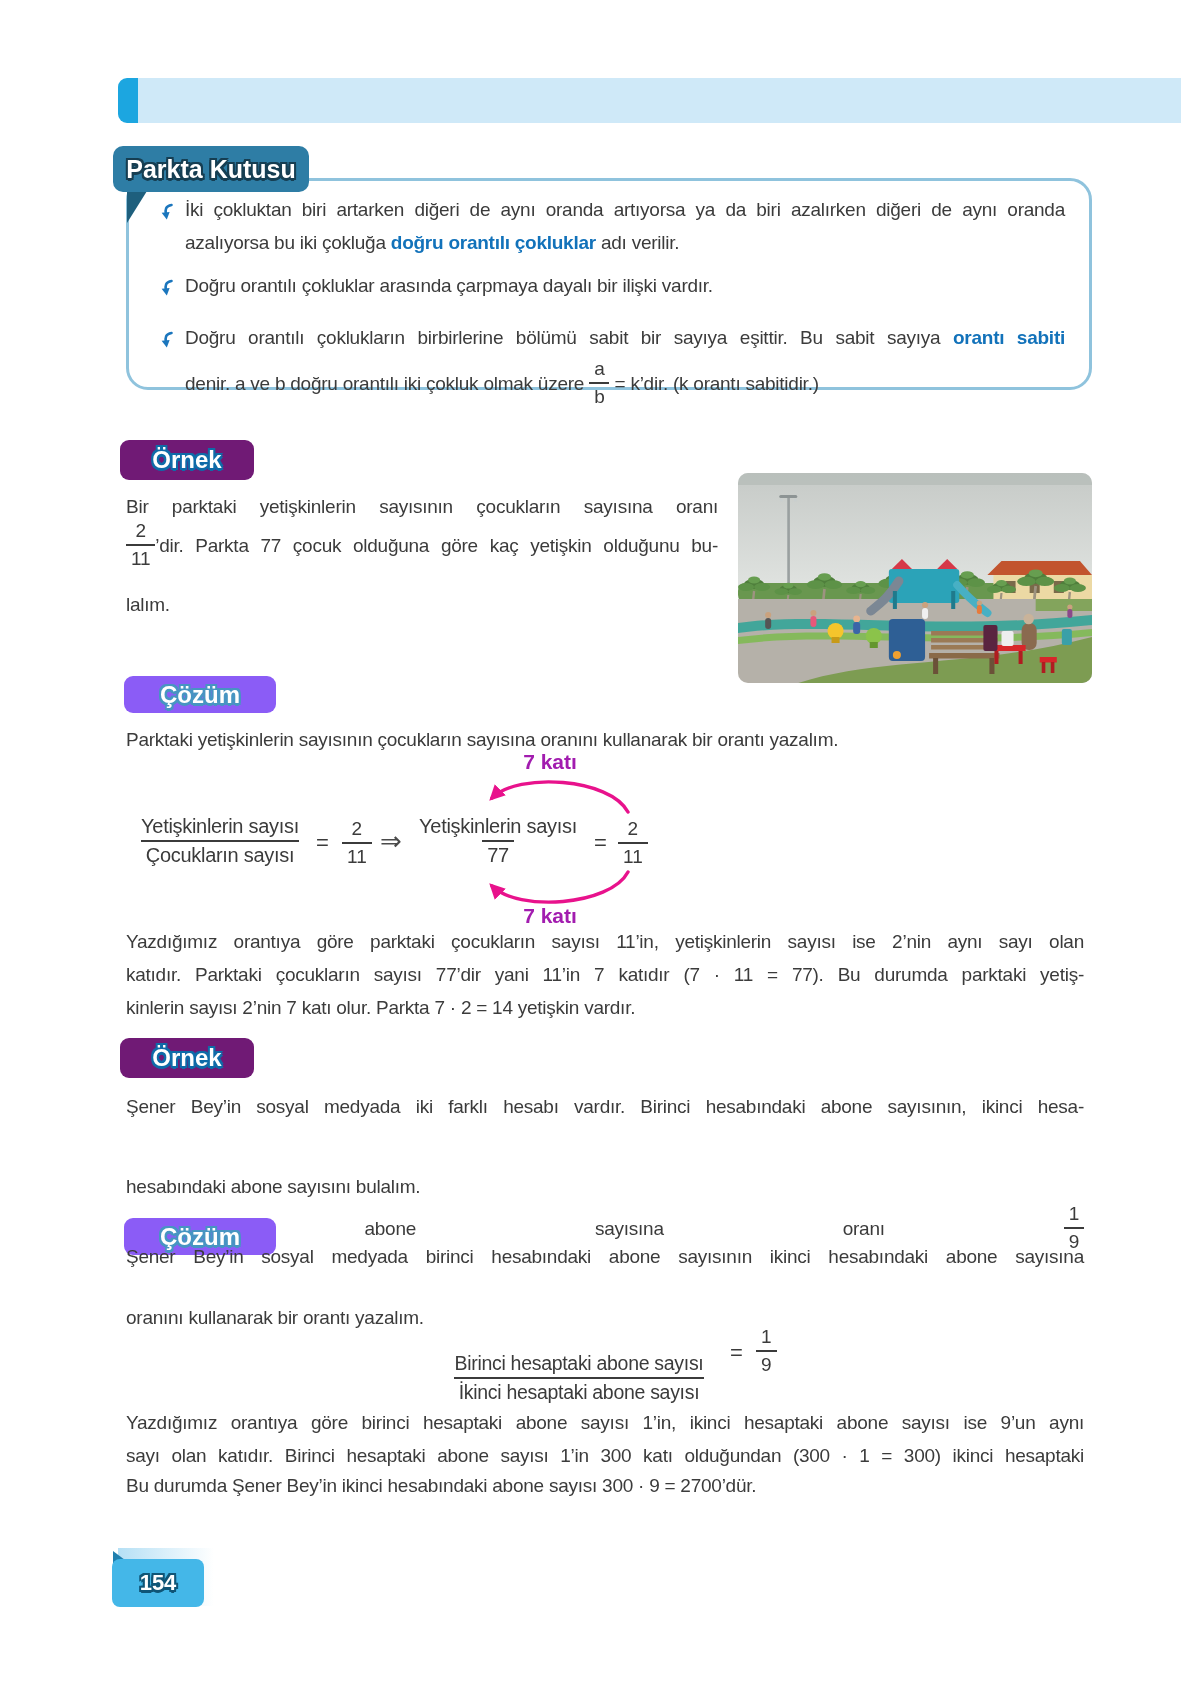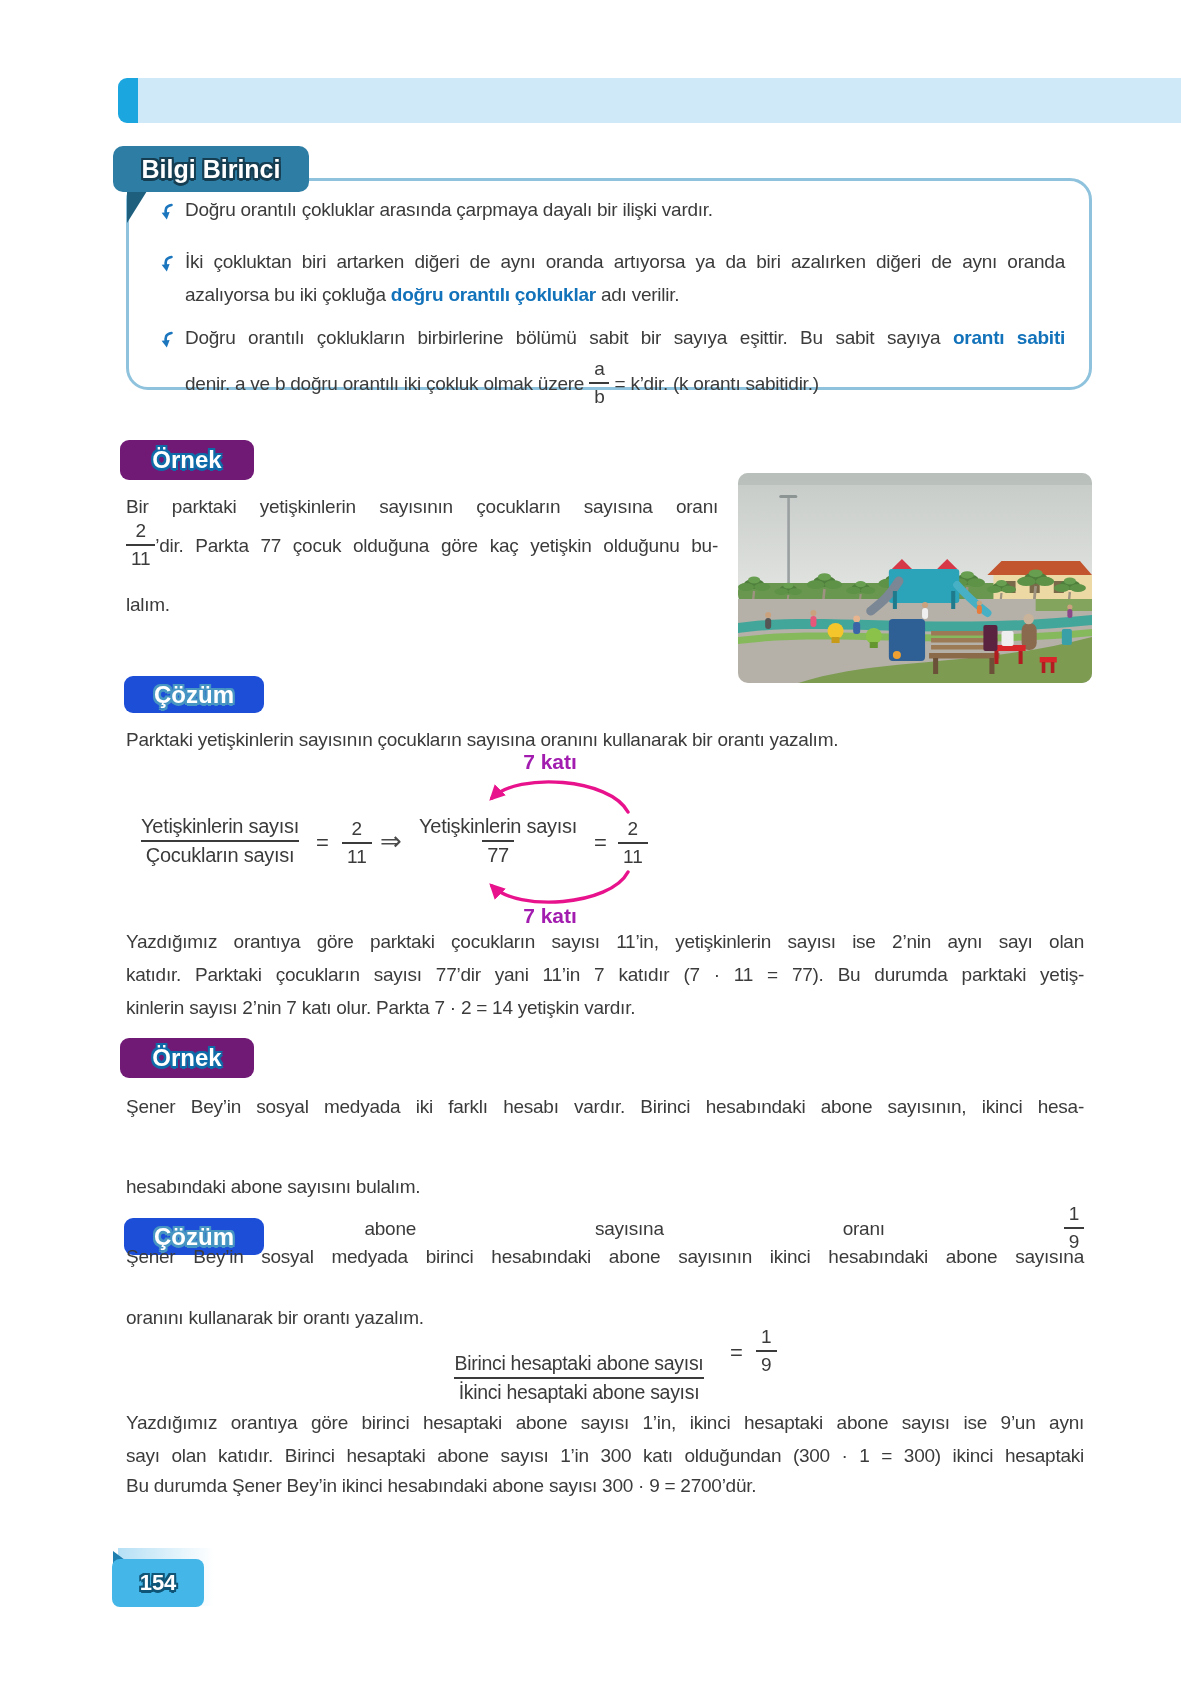--- a/index.html
+++ b/index.html
@@ -17,21 +17,21 @@
   .o2{text-shadow:-2px -2px 0 #4795c2,2px -2px 0 #4795c2,-2px 2px 0 #4795c2,2px 2px 0 #4795c2,-2px 0 0 #4795c2,2px 0 0 #4795c2,0 -2px 0 #4795c2,0 2.5px 0 #4795c2;}
   .o3{text-shadow:-2px -2px 0 #163e52,2px -2px 0 #163e52,-2px 2px 0 #163e52,2px 2px 0 #163e52,-2px 0 0 #163e52,2px 0 0 #163e52,0 -2px 0 #163e52,0 2.5px 0 #163e52;}
   .o4{text-shadow:-2px -2px 0 #0f5577,2px -2px 0 #0f5577,-2px 2px 0 #0f5577,2px 2px 0 #0f5577,-2px 0 0 #0f5577,2px 0 0 #0f5577,0 -2px 0 #0f5577,0 2.5px 0 #0f5577;}
 
   .infotab{left:113px;top:146px;width:196px;height:46px;background:#2e7da5;border-radius:10px;font-size:25px;z-index:4;}
   .infotail{left:127px;top:191px;width:20px;height:32px;background:#1e5f7d;clip-path:polygon(0 0,100% 0,0 100%);z-index:3;}
   .infobox{left:126px;top:178px;width:966px;height:212px;background:#fff;border:3px solid #8fc3dd;border-radius:22px;
            box-sizing:border-box;padding:12px 24px 0 30px;z-index:2;}
 
   .ornektab{width:134px;height:40px;background:#701a75;border-radius:9px;font-size:24px;}
-  .cozumtab{width:140px;height:37px;background:#1d4ed8;border-radius:9px;font-size:24px;}
+  .cozumtab{width:152px;height:37px;background:#8b5cf6;border-radius:9px;font-size:24px;}
 
   
   .bt{font-size:19px;letter-spacing:-0.25px;line-height:33px;color:#3b3b3b;}
   .jl{text-align:justify;text-align-last:justify;}
   .hl{color:#1272ba;font-weight:bold;}
   .pline{position:absolute;left:126px;width:958px;}
 
   
   .brow{display:flex;align-items:flex-start;}
   .brow .bic{flex:0 0 16px;margin:7px 10px 0 0;}
@@ -59,47 +59,47 @@
 </style>
 </head>
 <body>
 
 <div class="page">
 
   <div class="abs topbar"></div>
   <div class="abs topbar-cap"></div>
 
   <div class="abs tab infotab o3">
-    <span>Bilgi Birinci</span>
+    <span>Parkta Kutusu</span>
   </div>
   <div class="abs infotail"></div>
   <div class="abs infobox bt">
-
-    <div class="brow b2">
-      <span class="bic">
-        <svg width="16" height="20" viewBox="0 0 16 20">
-            <path d="M12.5 2 C6.5 3 6 6.5 7 11.5" fill="none" stroke="#1b76bd" stroke-width="2.6" stroke-linecap="round"></path>
-            <path d="M2.6 9.8 L7.8 16.6 L10.6 9.0 Z" fill="#1b76bd"></path>
-          </svg>
-      </span>
-      <div class="btext">
-        <div>Doğru orantılı çokluklar arasında çarpmaya dayalı bir ilişki vardır.</div>
-      </div>
-    </div>
 
     <div class="brow b1">
       <span class="bic">
         <svg width="16" height="20" viewBox="0 0 16 20">
             <path d="M12.5 2 C6.5 3 6 6.5 7 11.5" fill="none" stroke="#1b76bd" stroke-width="2.6" stroke-linecap="round"></path>
             <path d="M2.6 9.8 L7.8 16.6 L10.6 9.0 Z" fill="#1b76bd"></path>
           </svg>
       </span>
       <div class="btext">
         <div class="jl">İki çokluktan biri artarken diğeri de aynı oranda artıyorsa ya da biri azalırken diğeri de aynı oranda</div>
         <div><span>azalıyorsa bu iki çokluğa </span><span class="hl">doğru orantılı çokluklar</span><span> adı verilir.</span></div>
+      </div>
+    </div>
+
+    <div class="brow b2">
+      <span class="bic">
+        <svg width="16" height="20" viewBox="0 0 16 20">
+            <path d="M12.5 2 C6.5 3 6 6.5 7 11.5" fill="none" stroke="#1b76bd" stroke-width="2.6" stroke-linecap="round"></path>
+            <path d="M2.6 9.8 L7.8 16.6 L10.6 9.0 Z" fill="#1b76bd"></path>
+          </svg>
+      </span>
+      <div class="btext">
+        <div>Doğru orantılı çokluklar arasında çarpmaya dayalı bir ilişki vardır.</div>
       </div>
     </div>
 
     <div class="brow">
       <span class="bic">
         <svg width="16" height="20" viewBox="0 0 16 20">
             <path d="M12.5 2 C6.5 3 6 6.5 7 11.5" fill="none" stroke="#1b76bd" stroke-width="2.6" stroke-linecap="round"></path>
             <path d="M2.6 9.8 L7.8 16.6 L10.6 9.0 Z" fill="#1b76bd"></path>
           </svg>
       </span>

